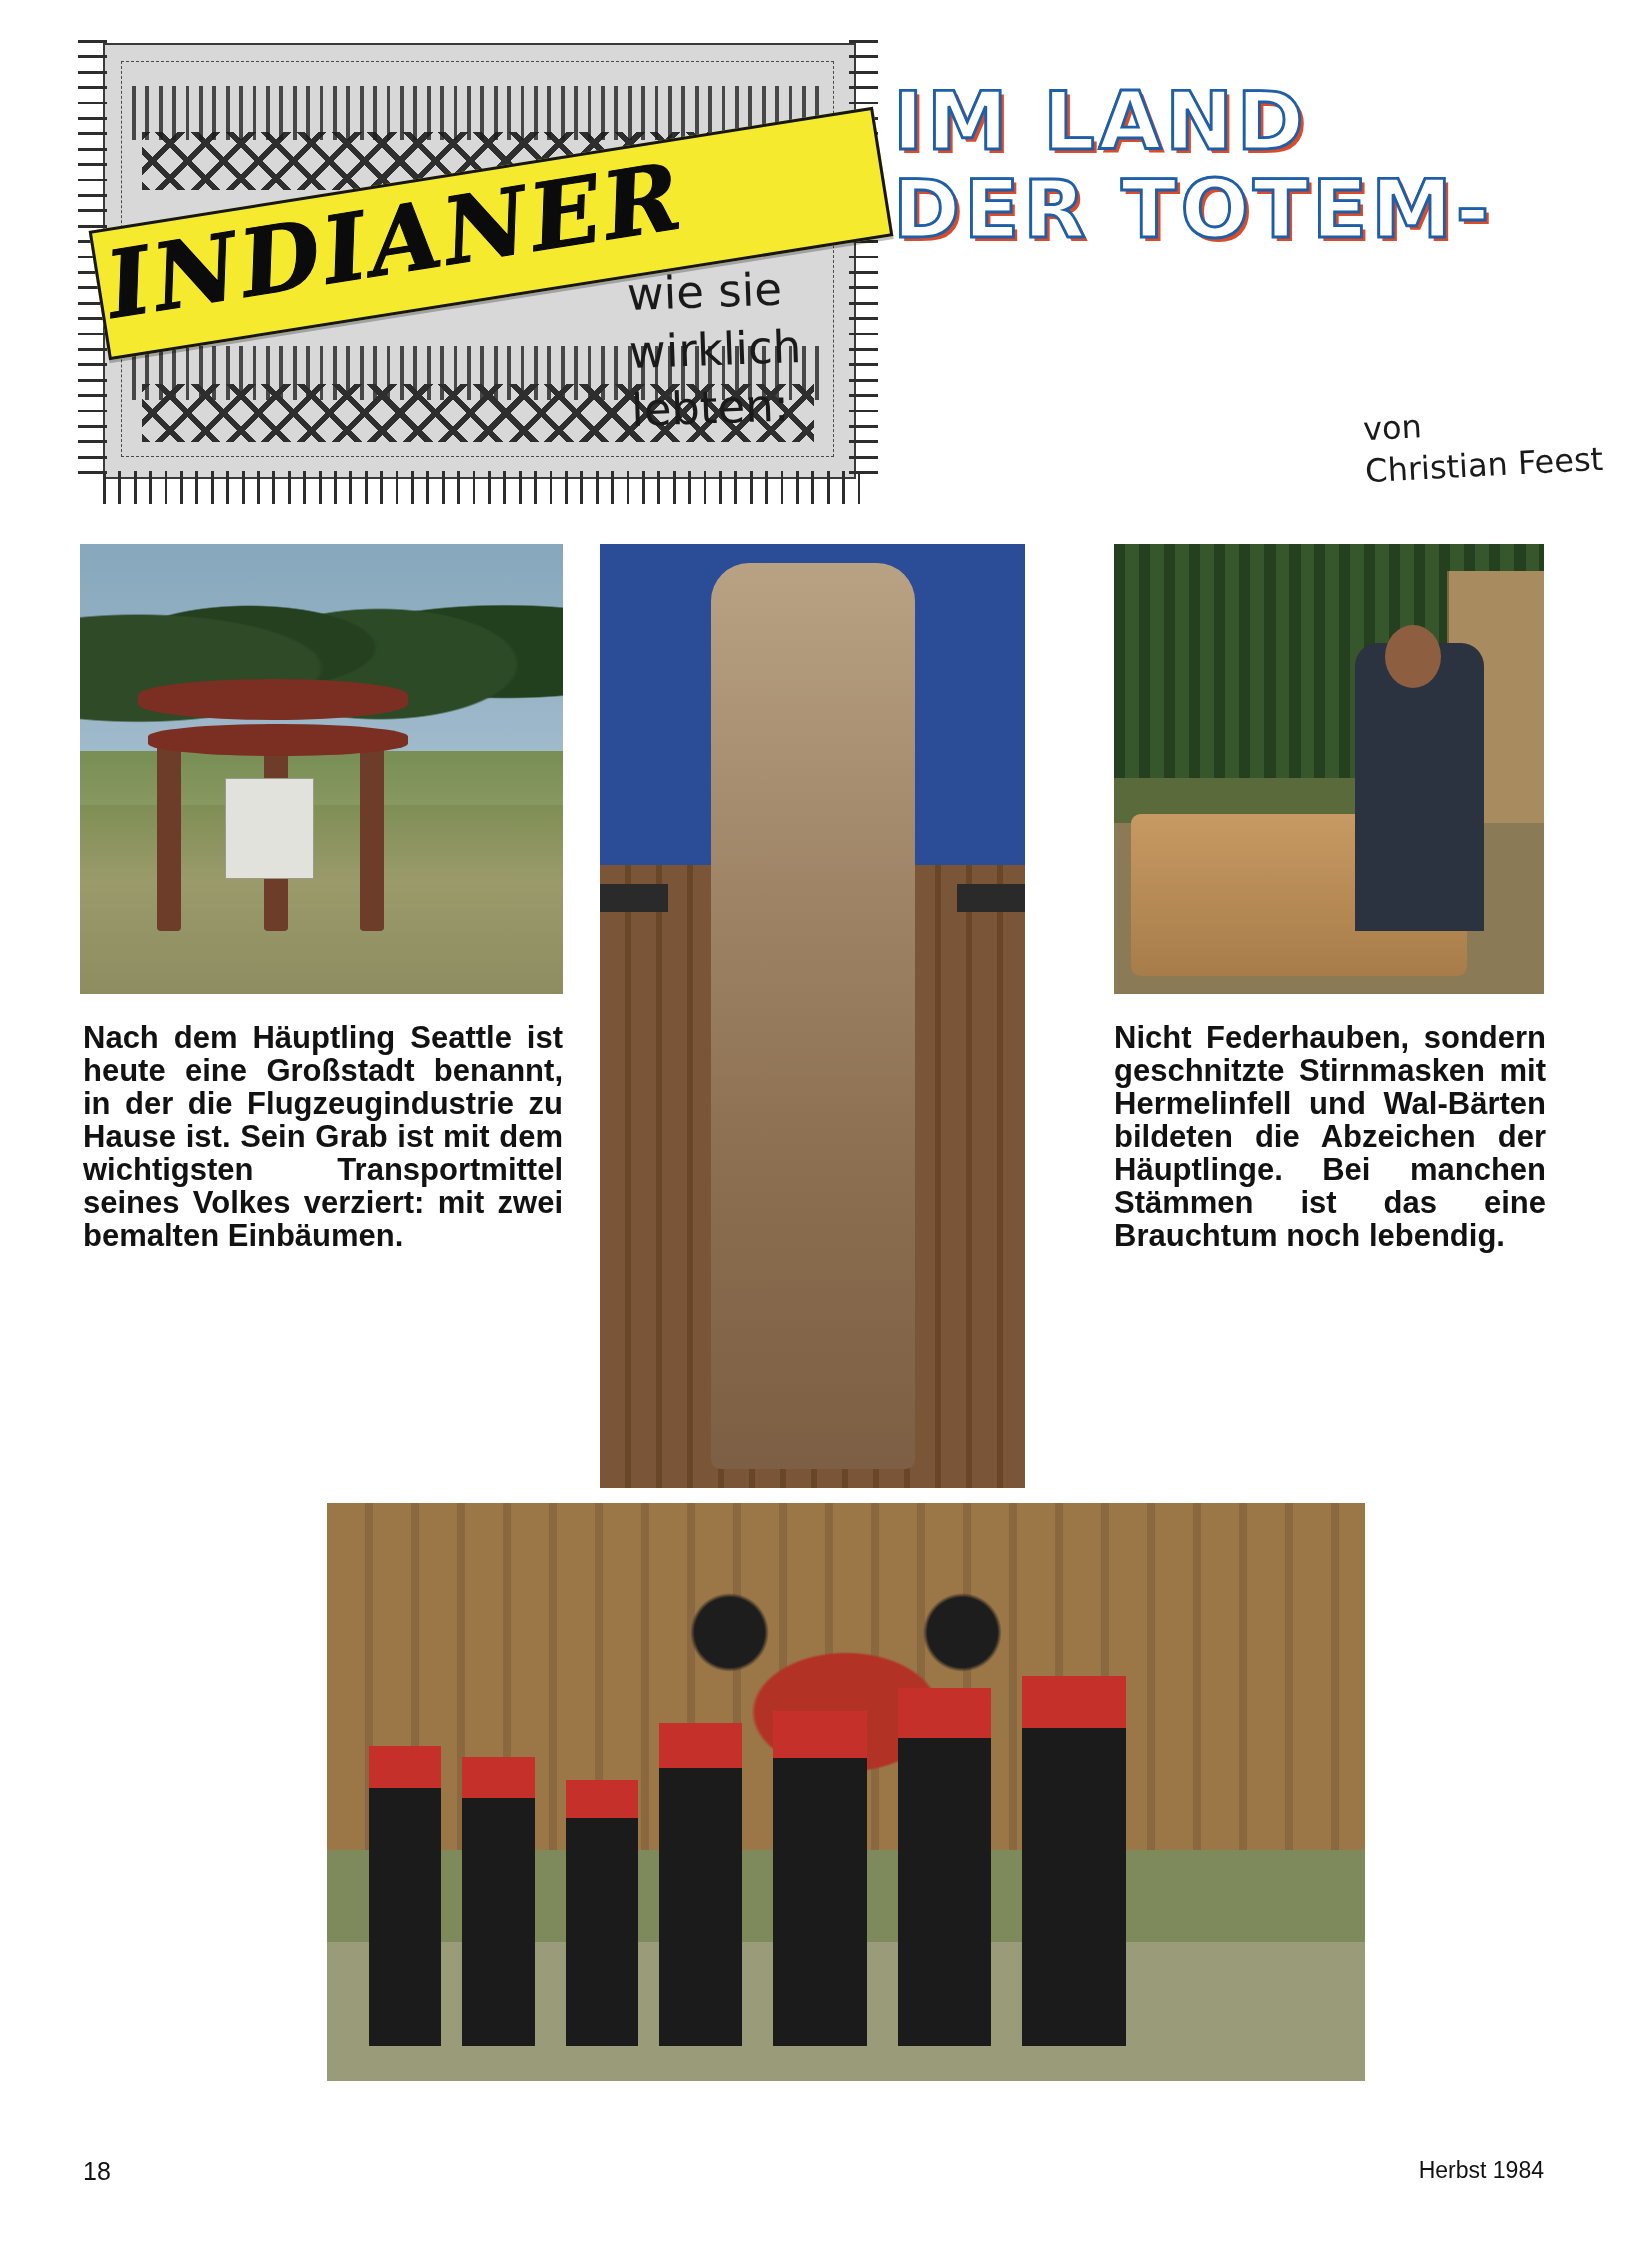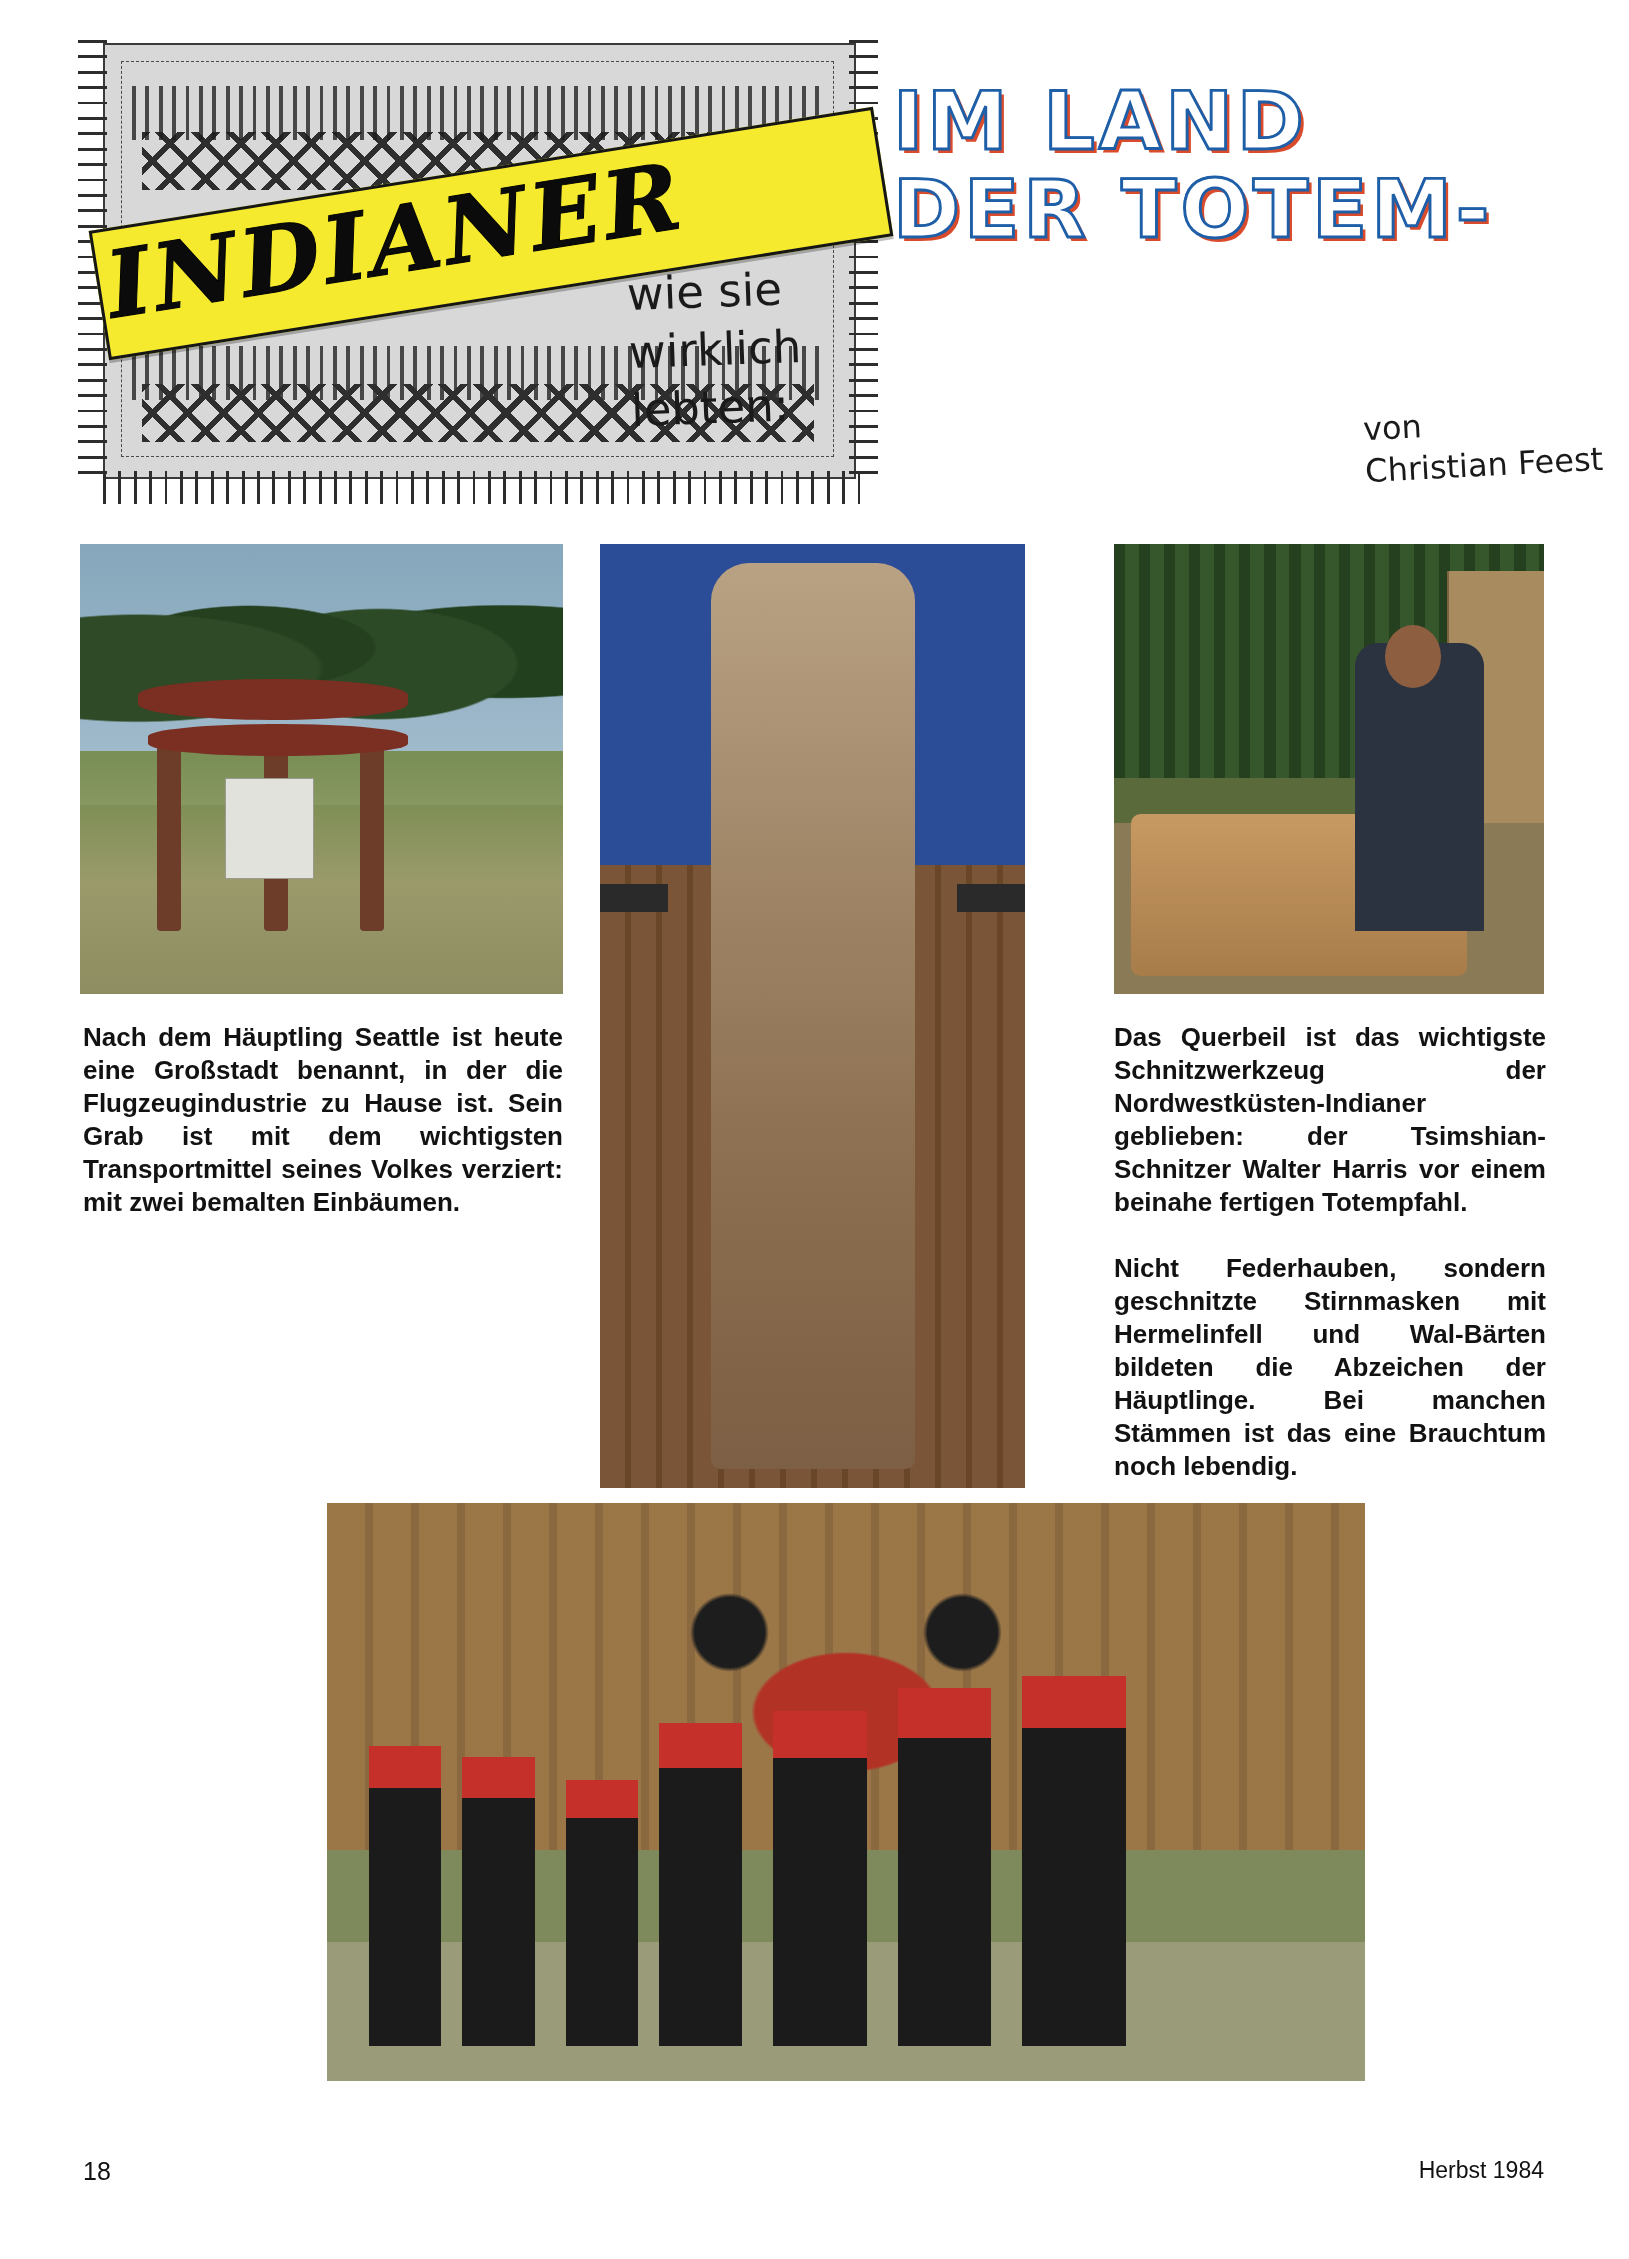--- a/index.html
+++ b/index.html
@@ -179,21 +179,21 @@
       radial-gradient(circle at 70% 40%, #1d1d1d 0 8%, transparent 9%),
       radial-gradient(ellipse at 50% 70%, #b23326 0 22%, transparent 23%);}
   .ph-dancers .dancer{position:absolute;bottom:6%;background:#1b1b1b;border-radius:11.5px 11.5px 0 0;}
   .ph-dancers .dancer i{position:absolute;left:0;top:0;width:100%;height:14%;background:#c5302a;display:block;}
 
   
   .col{
     position:absolute;
     font-family:"Liberation Sans", sans-serif;
     font-weight:bold;
-    font-size:26px;
+    font-size:31px;
     line-height:33px;
     color:#121212;
     text-align:justify;
   }
   .col p{margin:0 0 33px 0;}
   .col-left{left:83px;top:1021px;width:480px;}
   .col-right{left:1114px;top:1021px;width:432px;}
 
   
   .folio{
@@ -271,21 +271,20 @@
     <div class="log"></div>
     <div class="man"></div>
     <div class="head"></div>
   </div>
 
   <div class="col col-left">
     <p>Nach dem Häuptling Seattle ist heute eine Großstadt benannt, in der die Flugzeugindustrie zu Hause ist. Sein Grab ist mit dem wichtigsten Transportmittel seines Volkes verziert: mit zwei bemalten Einbäumen.</p>
   </div>
 
   <div class="col col-right">
-    <p>Das Querbeil ist das wichtigste Schnitzwerkzeug der Nordwestküsten-Indianer geblieben: der Tsimshian-Schnitzer Walter Harris vor einem beinahe fertigen Totempfahl.</p>
     <p>Nicht Federhauben, sondern geschnitzte Stirnmasken mit Hermelinfell und Wal-Bärten bildeten die Abzeichen der Häuptlinge. Bei manchen Stämmen ist das eine Brauchtum noch lebendig.</p>
   </div>
 
   <div class="photo ph-dancers">
     <div class="bg"></div>
     <div class="housefront"></div>
     <div class="crest"></div>
     <div class="dancer" style="left:4%;width:7%;height:52%;">
         <i></i>
       </div>

